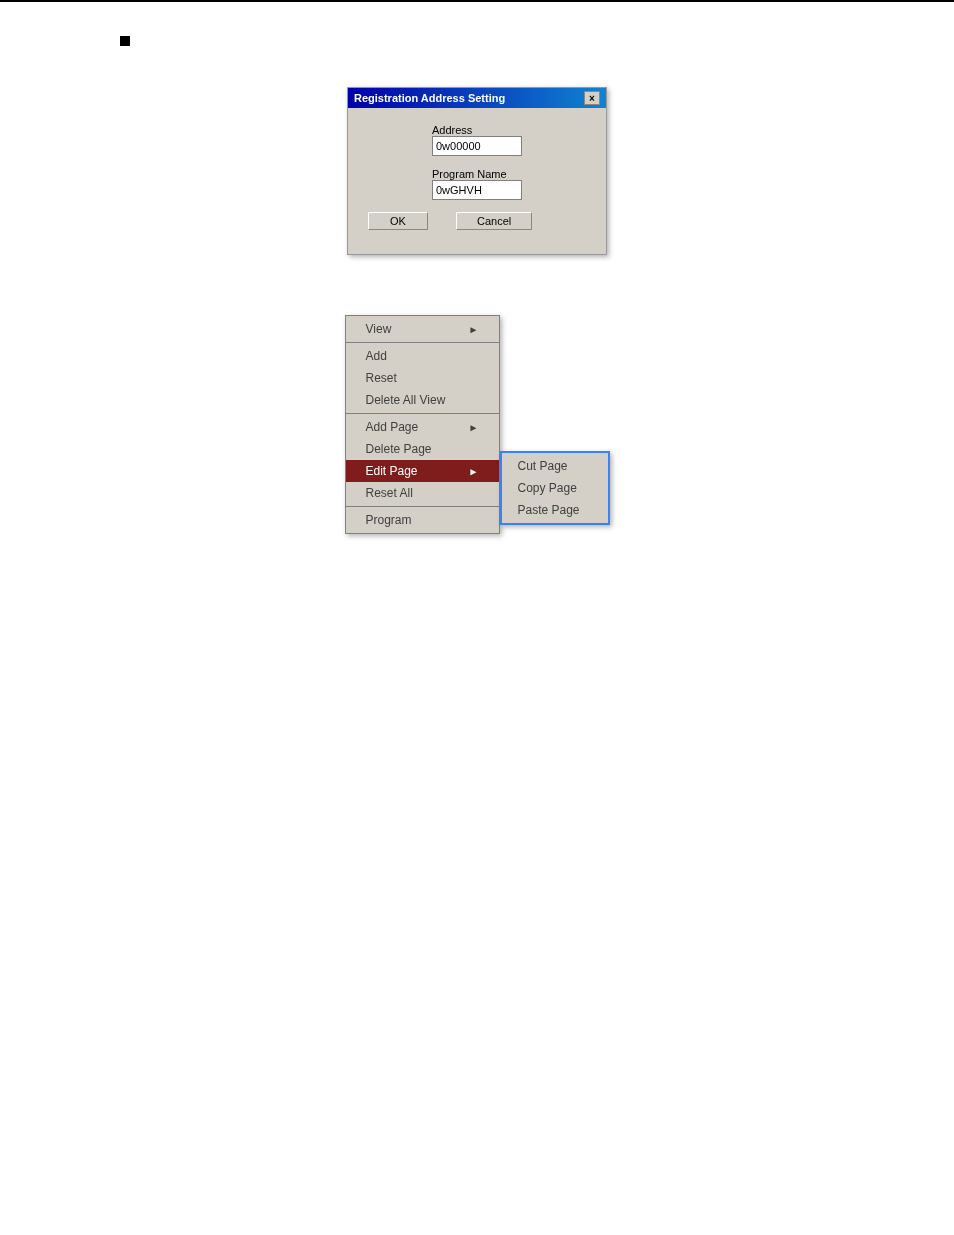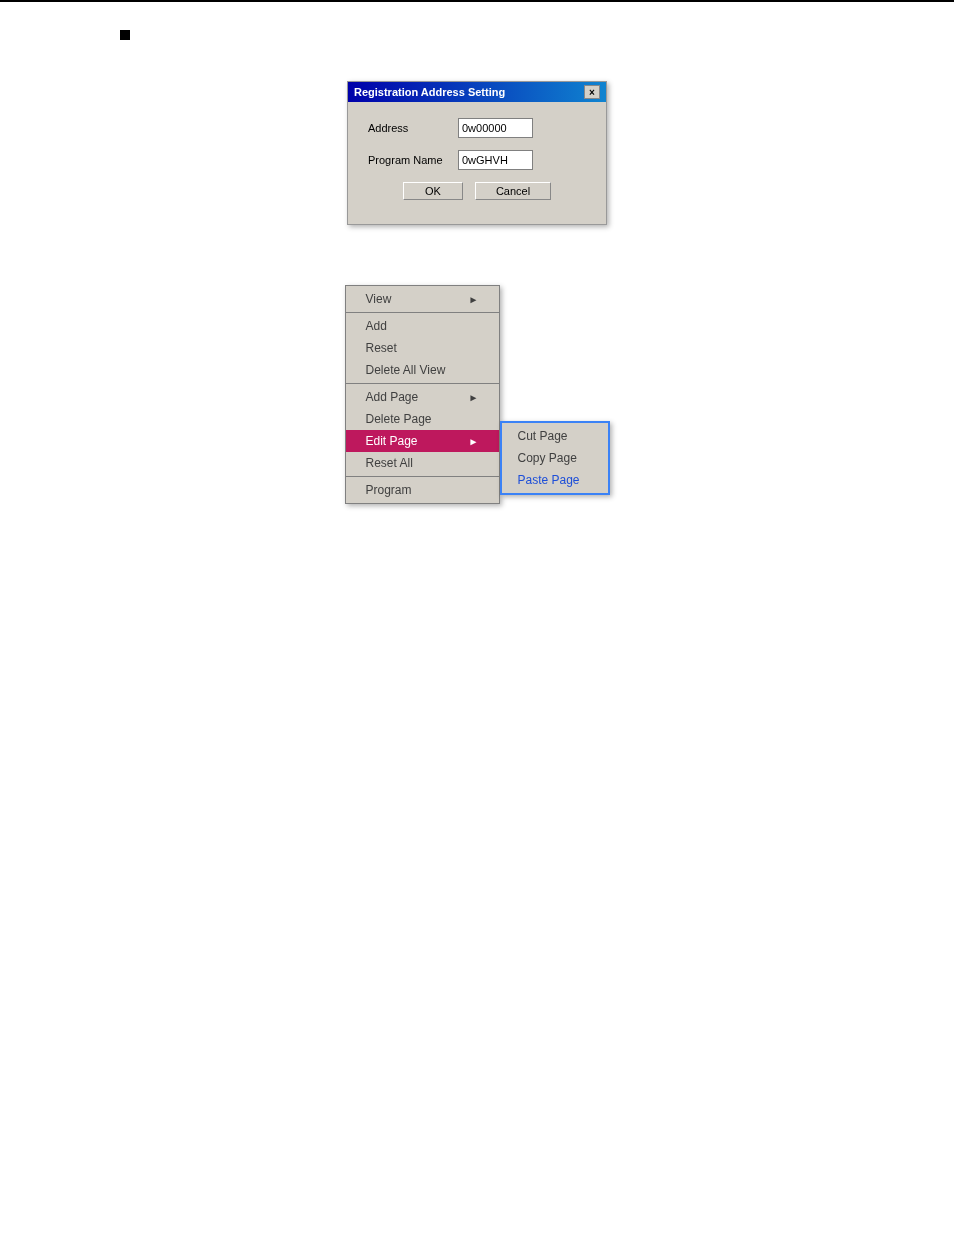--- a/index.html
+++ b/index.html
@@ -14,21 +14,21 @@
 
     
     .top-rule {
       border: none;
       border-top: 2px solid #000;
       margin: 0;
       width: 100%;
     }
 
     .page-content {
-      padding: 24px 40px;
+      padding: 30px 40px;
     }
 
     
     .bullet-section {
       margin-bottom: 20px;
     }
     .bullet {
       display: inline-block;
       width: 10px;
       height: 10px;
@@ -77,42 +77,42 @@
     }
 
     .dialog-body {
       padding: 16px 20px 12px 20px;
     }
 
     .dialog-field {
       display: flex;
       align-items: center;
       margin-bottom: 12px;
+      flex-direction: column;
     }
 
     .dialog-label {
       width: 90px;
       font-size: 11px;
       color: #000;
     }
 
     .dialog-input {
       border: 1px solid #808080;
       background: #fff;
       font-size: 11px;
       padding: 1px 3px;
       height: 20px;
-      width: 75px;
+      width: 90px;
       font-family: Arial, sans-serif;
     }
 
     .dialog-buttons {
       display: flex;
-      justify-content: center;
-      gap: 12px;
+      gap: 28px;
       margin-top: 8px;
       padding-bottom: 12px;
     }
 
     .dialog-btn {
       background: #d4d0c8;
       border: 1px solid #888;
       border-top-color: #fff;
       border-left-color: #fff;
       font-size: 11px;
@@ -143,26 +143,26 @@
       padding: 4px 20px 4px 20px;
       cursor: pointer;
       display: flex;
       align-items: center;
       justify-content: space-between;
       color: #404040;
       white-space: nowrap;
     }
 
     .menu-item.highlighted {
-      background: #be185d;
+      background: #7f1d1d;
       color: #fff;
     }
 
     .menu-item.disabled {
-      color: #1d4ed8;
+      color: #404040;
       cursor: default;
     }
 
     .menu-separator {
       border: none;
       border-top: 1px solid #808080;
       margin: 2px 0;
     }
 
     .menu-arrow {

